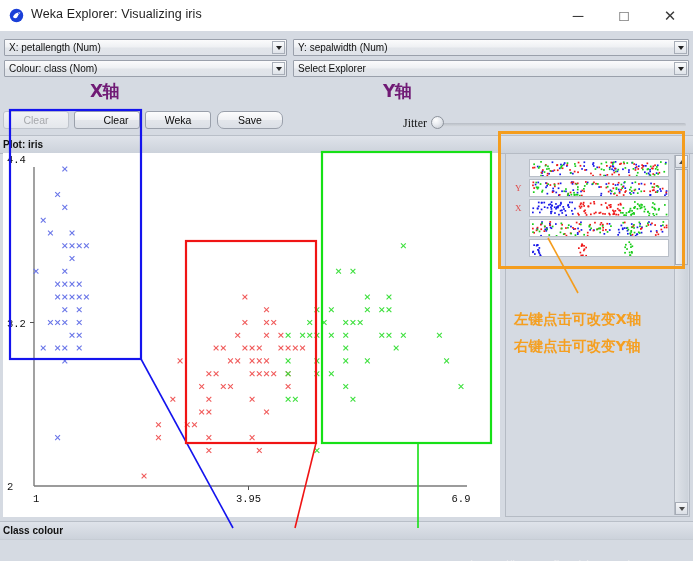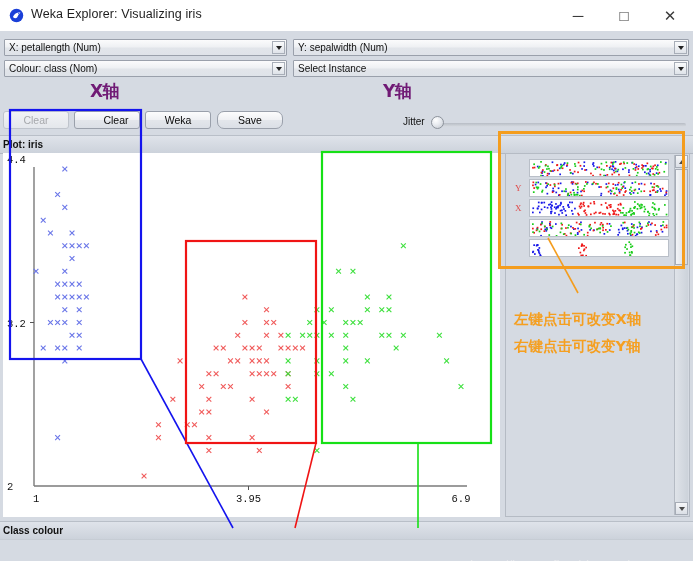--- a/index.html
+++ b/index.html
@@ -116,21 +116,21 @@
     cursor: default;
   }
   #btn-reset { left: 3px; color: #a6a8ac; background: linear-gradient(to bottom,#f2f3f5,#e4e7ec); border-color: #bfc4cc; }
   #btn-clear { left: 74px; padding-left: 18px; }
   #btn-open  { left: 145px; }
   #btn-save  { left: 217px; border-radius: 7px; }
 
   
   #jitter-label {
     position: absolute; left: 403px; top: 85px;
-    font-size: 10px; color: #111;
+    font-size: 12px; color: #111; font-family: Liberation Serif, serif;
   }
   #jitter-track {
     position: absolute; left: 440px; top: 92px;
     width: 246px; height: 4px;
     background: linear-gradient(to bottom,#b7bcc4,#d9dde3);
     border-radius: 2px;
   }
   #jitter-thumb {
     position: absolute; left: 431px; top: 85px;
     width: 13px; height: 13px;
@@ -316,21 +316,21 @@
     </div>
 
     <div class="combo" id="combo-y">
       <div class="lbl">Y: sepalwidth (Num)</div>
       <div class="arrowbox">
           <i></i>
         </div>
     </div>
 
     <div class="combo" id="combo-select-instance">
-      <div class="lbl">Select Instance</div>
+      <div class="lbl">Select Explorer</div>
       <div class="arrowbox">
           <i></i>
         </div>
     </div>
 
     <div class="ann-red" id="ann-xaxis">X轴</div>
     <div class="ann-red" id="ann-yaxis">Y轴</div>
 
     <div class="btn" id="btn-reset">Clear</div>
     <div class="btn" id="btn-clear">Clear</div>

